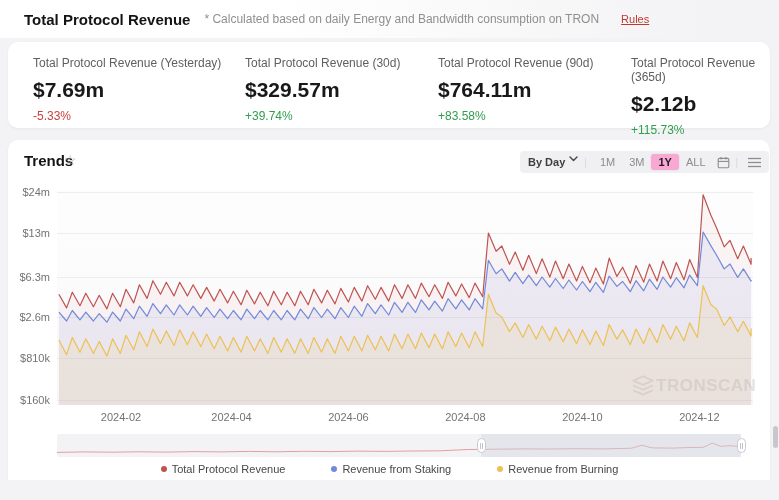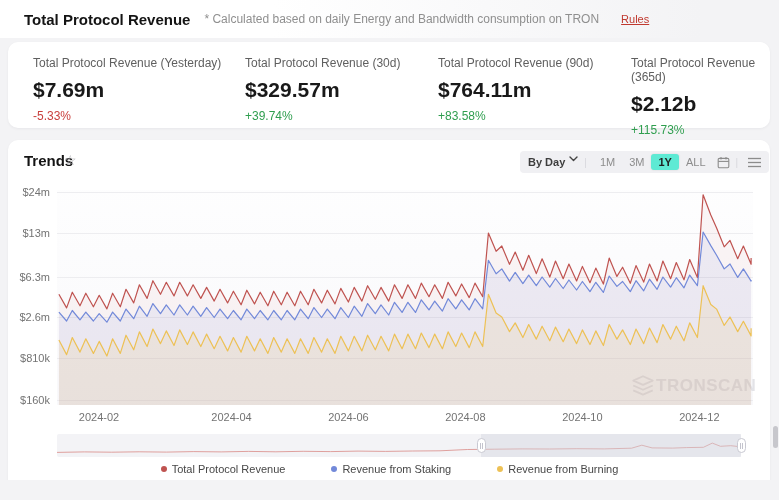--- a/index.html
+++ b/index.html
@@ -28,21 +28,21 @@
           box-shadow:0 1px 3px rgba(25,25,40,.05);}
   .trends-title{position:absolute;left:24px;top:152px;font-size:15px;font-weight:700;color:#141414;z-index:4;}
   .star{position:absolute;left:64px;top:152px;font-size:14px;color:#a9a9ae;z-index:4;cursor:pointer;}
 
   
   .controls{position:absolute;left:520px;top:151px;height:22px;background:#f0f0f3;border-radius:4px;
             display:flex;align-items:center;padding:0 8px;box-sizing:border-box;z-index:4;font-size:11px;color:#8c8c8c;}
   .ctl-byday{color:#3d3d3d;font-weight:600;display:flex;align-items:flex-start;gap:4px;cursor:pointer;}
   .ctl-div{color:#d7d7dc;margin:0 6px;font-size:10px;}
   .ctl-range{padding:2px 7px;cursor:pointer;border-radius:3px;}
-  .ctl-range.sel{background:#5eead4;color:#1f1f1f;font-weight:600;box-shadow:0 0 2px rgba(0,0,0,.12);}
+  .ctl-range.sel{background:#f9a8d4;color:#1f1f1f;font-weight:600;box-shadow:0 0 2px rgba(0,0,0,.12);}
   .ctl-icon{display:flex;align-items:center;margin-left:4px;cursor:pointer;}
 
   
   .plotbg{position:absolute;left:57px;top:190px;width:696px;height:215px;
           background:linear-gradient(180deg,rgba(250,250,252,.3),rgba(243,243,247,.55));z-index:2;}
   .grid{position:absolute;left:57px;width:696px;height:1px;background:#ededf0;z-index:2;}
   .ytick{position:absolute;left:0;width:50px;text-align:right;font-size:11px;color:#737373;z-index:3;}
   .xtick{position:absolute;top:411px;width:70px;text-align:center;font-size:11px;color:#737373;z-index:3;}
   .overlay{position:absolute;left:0;top:0;z-index:3;pointer-events:none;}
 
@@ -143,21 +143,21 @@
     </div>
   <div id="ytick-layer">
       <div class="ytick" style="top: 186px;">$24m</div>
       <div class="ytick" style="top: 227px;">$13m</div>
       <div class="ytick" style="top: 271px;">$6.3m</div>
       <div class="ytick" style="top: 311px;">$2.6m</div>
       <div class="ytick" style="top: 352px;">$810k</div>
       <div class="ytick" style="top: 394px;">$160k</div>
     </div>
   <div id="xtick-layer">
-      <div class="xtick" style="left: 64px;">2024-02</div>
+      <div class="xtick" style="left: 86px;">2024-02</div>
       <div class="xtick" style="left: 196.479px;">2024-04</div>
       <div class="xtick" style="left: 313.438px;">2024-06</div>
       <div class="xtick" style="left: 430.397px;">2024-08</div>
       <div class="xtick" style="left: 547.355px;">2024-10</div>
       <div class="xtick" style="left: 664.314px;">2024-12</div>
     </div>
 
   <div class="wm">
     <svg width="26" height="24" viewBox="0 0 24 22">
       <path d="M3 6 L12 2 L21 6 L12 10 Z" fill="none" stroke="#e3e3e7" stroke-width="1.6" stroke-linejoin="round"></path>

